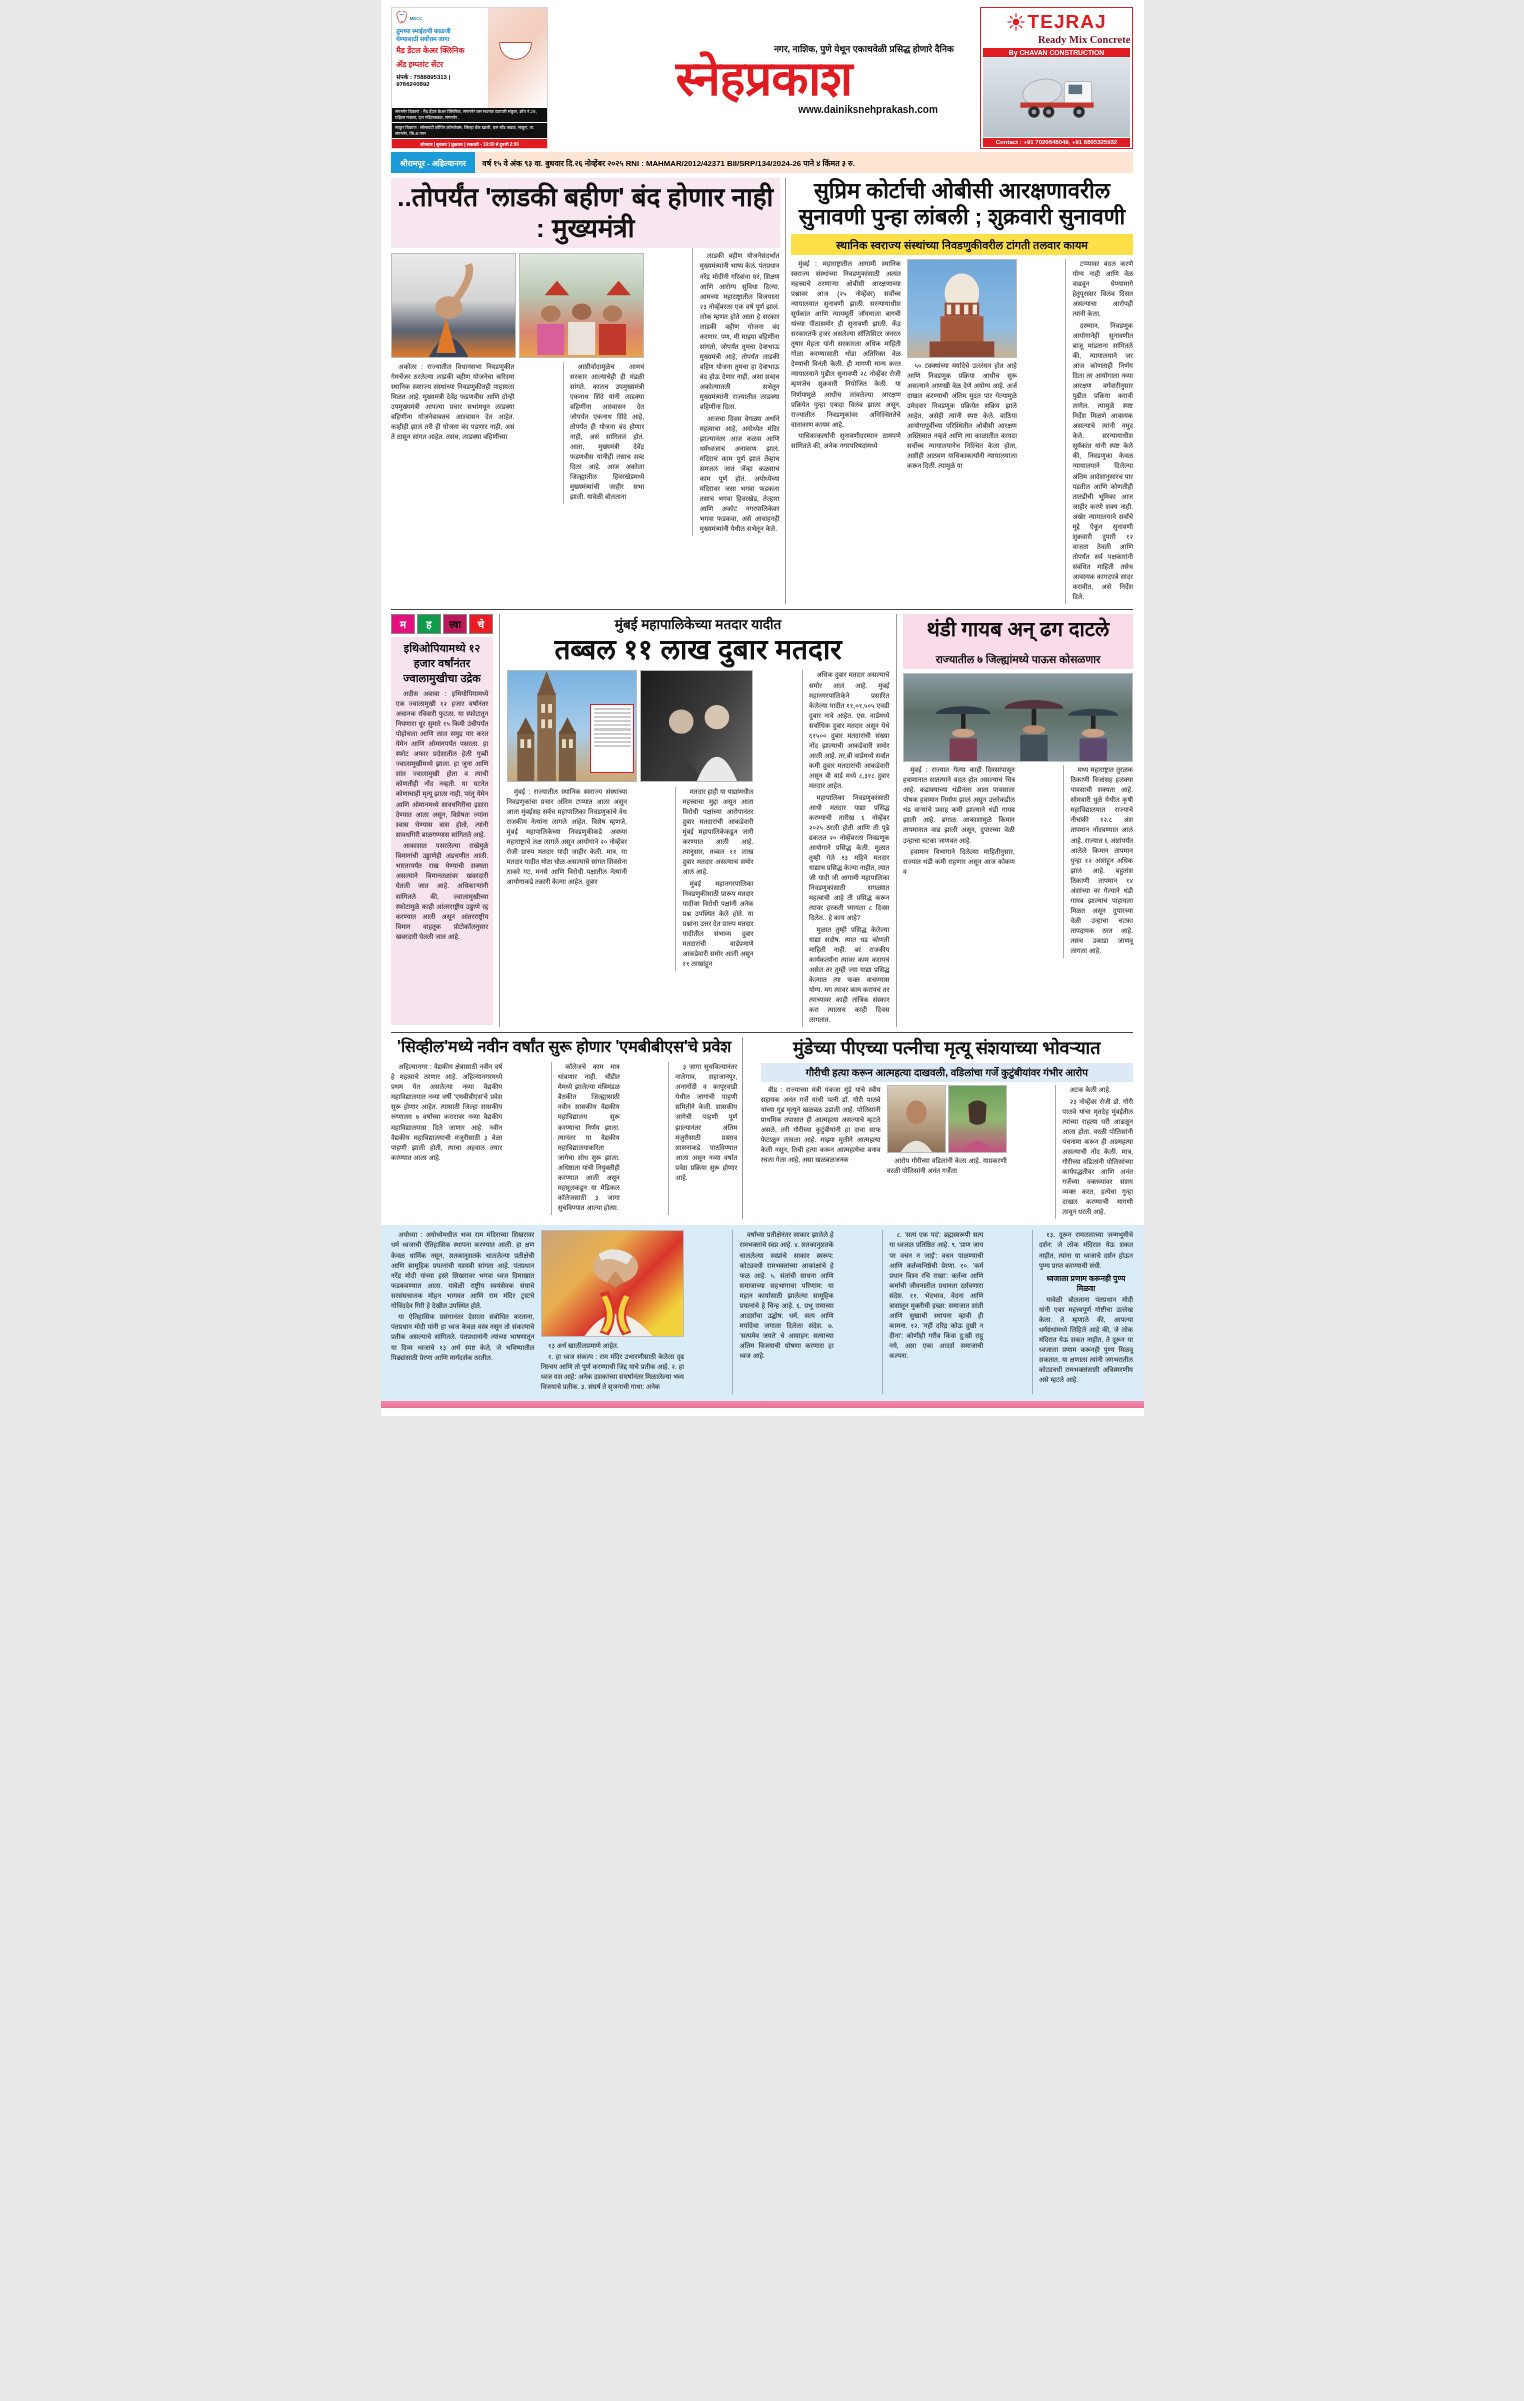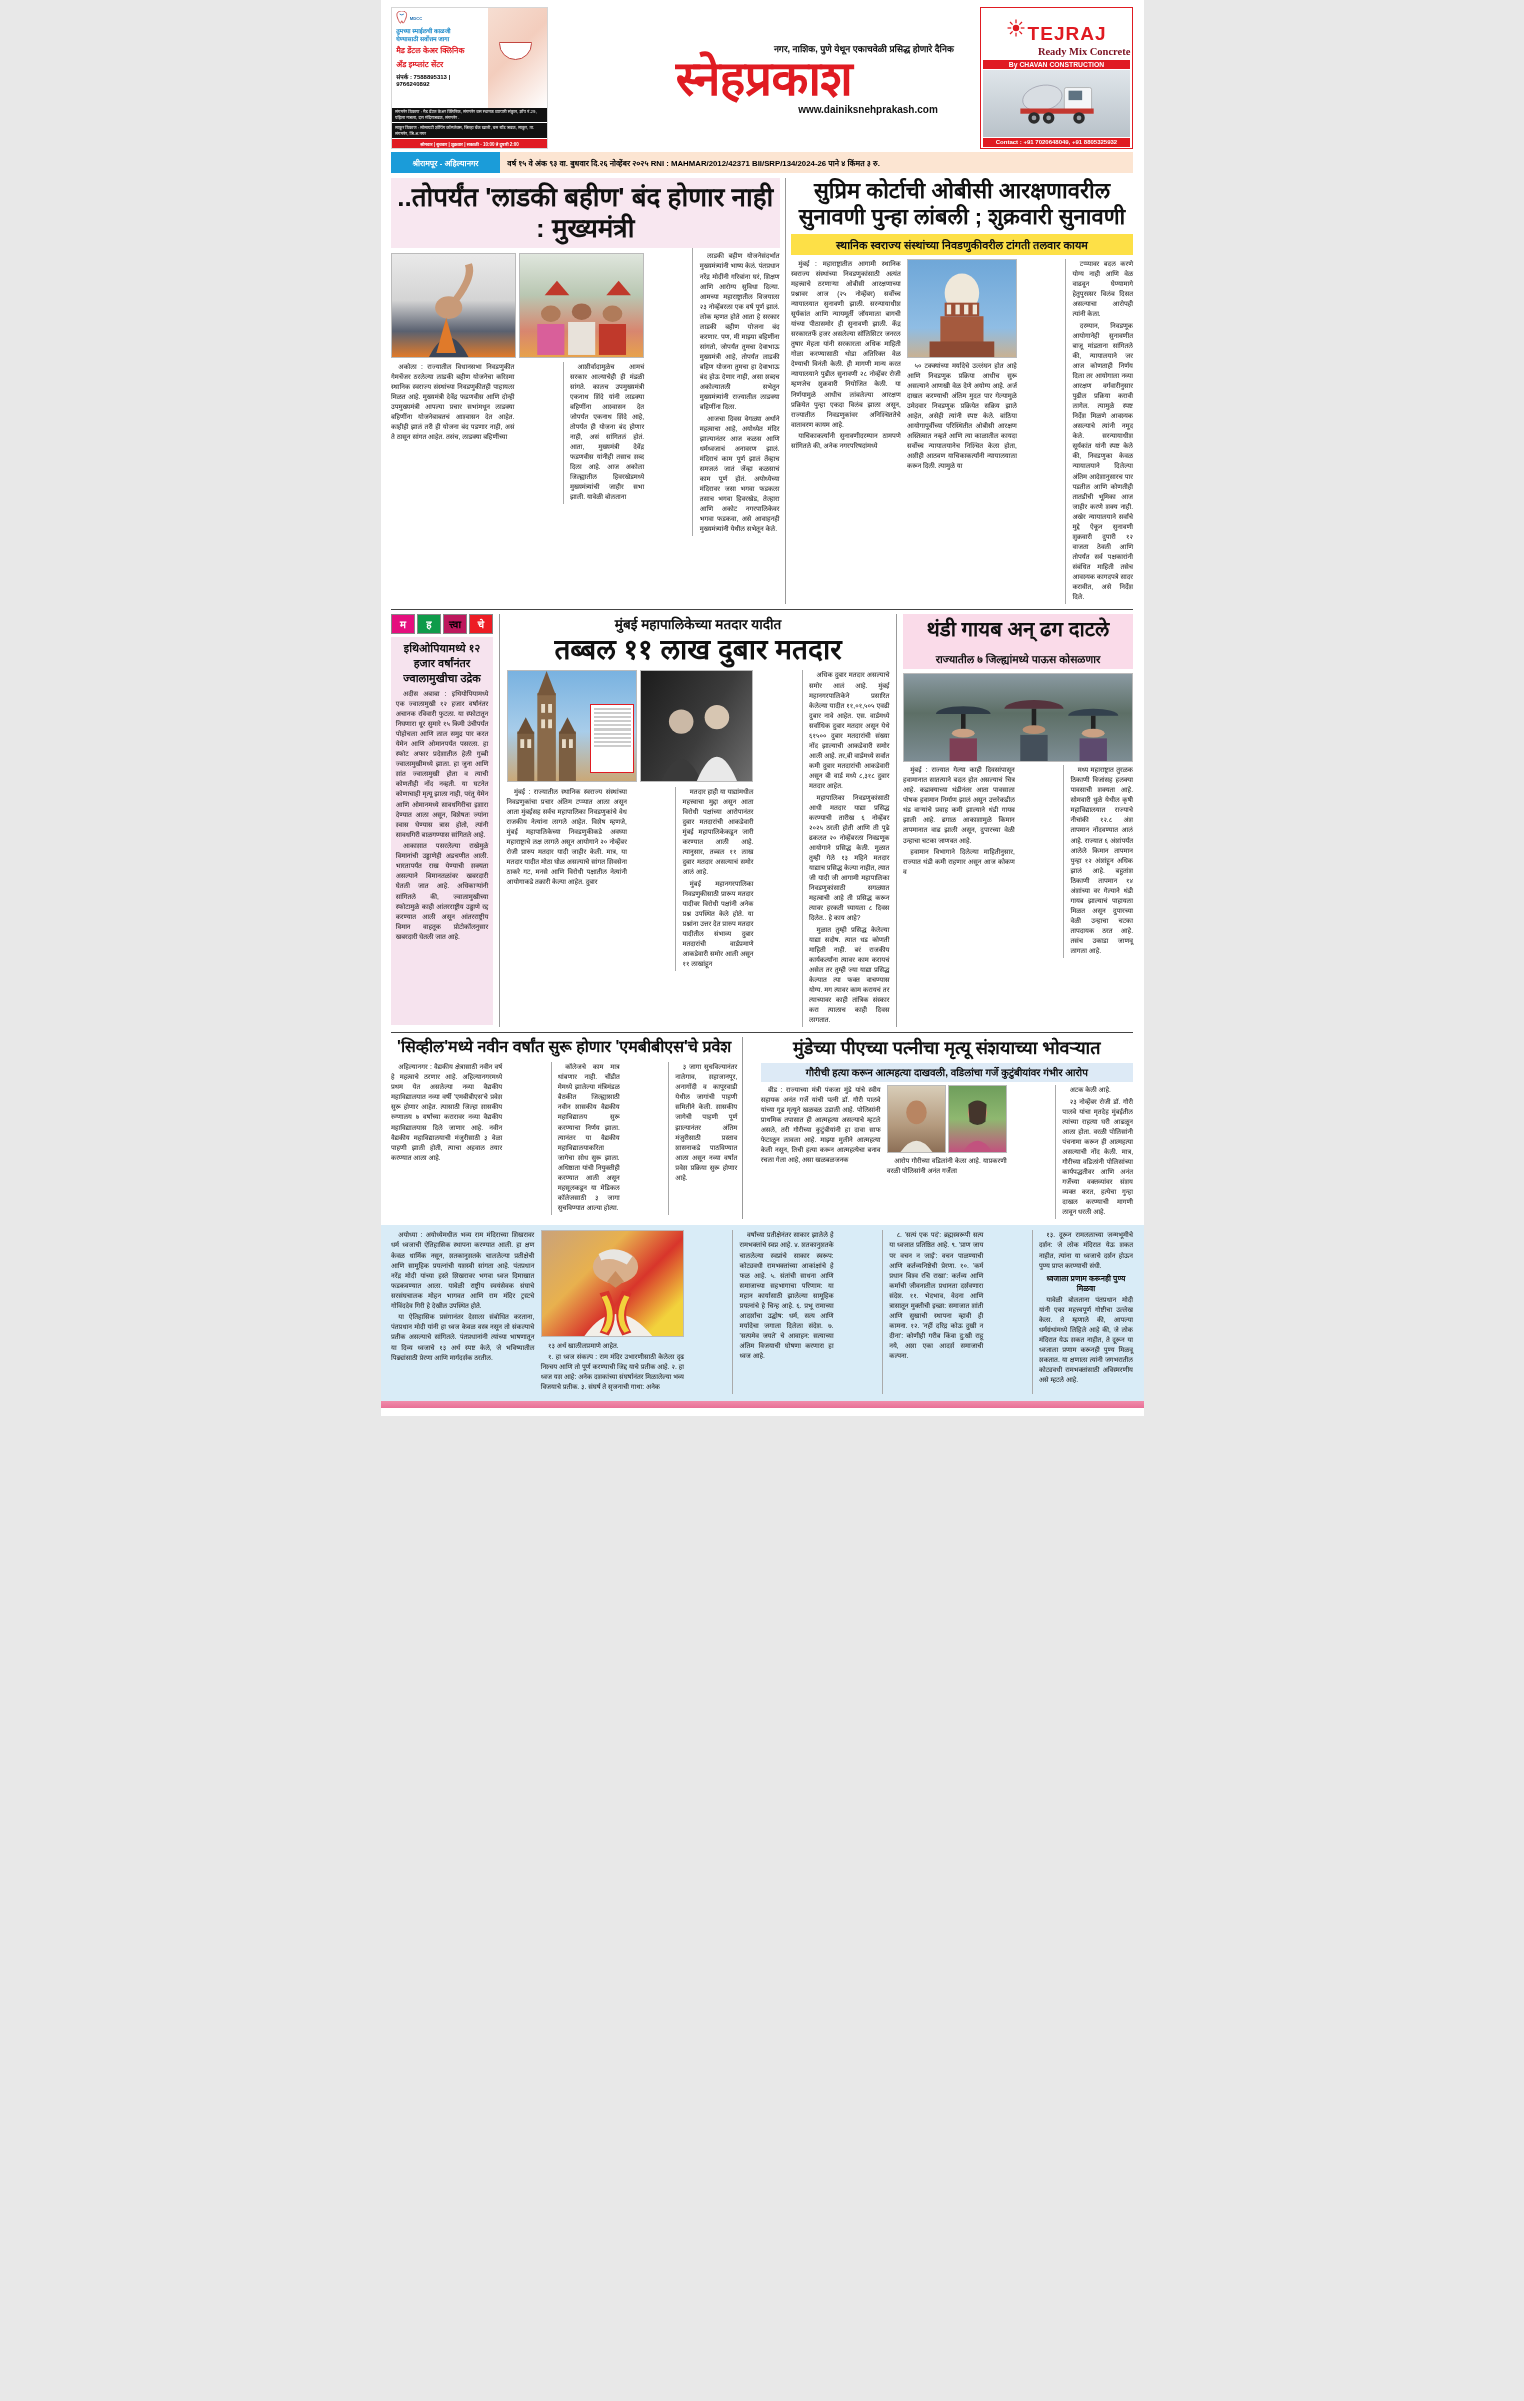--- a/index.html
+++ b/index.html
@@ -18,29 +18,29 @@
   .dental-red { color:#e01b22; font-weight:bold; font-size:7.8px; line-height:1.3; margin-top:3.1px; }
   .dental-contact { font-weight:bold; font-size:6px; margin-top:3.1px; color:#000; }
   .dental-bar { background:#111; color:#fff; font-size:4.3px; line-height:1.35; padding:1.6px 3.1px; border-bottom:1px solid #fff; }
   .dental-time { background:#e01b22; color:#fff; font-size:4.5px; font-weight:bold; text-align:center; padding:1.6px 2.1px; }
   .mast-center { display:flex; flex-direction:column; align-items:center; justify-content:center; }
   .tagline { font-size:9px; font-weight:bold; align-self:flex-end; margin-right:21px; }
   .paper-title { font-size:48px; font-weight:bold; color:#e01b22; line-height:1.02; letter-spacing:-0.5px; }
   .website { font-size:10px; font-weight:bold; align-self:flex-end; margin-right:37px; }
   .tejraj { border:1.6px solid #e01b22; padding:1.6px; }
   .tejraj-head { display:flex; align-items:center; justify-content:center; gap:3.1px; padding:1px 0; }
-  .tejraj-name { color:#e01b22; font-size:19px; font-weight:bold; letter-spacing:1px;margin-top:12px; }
+  .tejraj-name { color:#e01b22; font-size:19px; font-weight:bold; letter-spacing:1px; }
   .tejraj-product { text-align:right; color:#7a1020; font-family:"Liberation Serif",serif; font-weight:bold; font-size:10.5px; padding-bottom:3px; }
   .tejraj-by { background:#e01b22; color:#fff; text-align:center; font-weight:bold; font-size:6.8px; padding:1px 0; }
   .tejraj-img { flex:1; background:linear-gradient(#dfe5ea,#b9c2c9); display:flex; align-items:center; justify-content:center; margin:1px 0; min-height:63px; }
   .tejraj-contact { background:#e01b22; color:#fff; text-align:center; font-weight:bold; font-size:6px; padding:1.6px 1px; }
 
   
   .dateline { display:flex; margin-top:3.1px; height:21px; }
-  .edition { background:#1b9cd9; color:#fff; font-weight:bold; font-size:7.8px; display:flex; align-items:center; justify-content:center; width:109px; flex:0 0 auto; }
+  .edition { background:#1b9cd9; color:#fff; font-weight:bold; font-size:7.8px; display:flex; align-items:center; justify-content:center; width:84px; flex:0 0 auto; }
   .date-info { background:#fce5d2; flex:1; display:flex; align-items:center; justify-content:flex-start; padding-left:7.3px; font-weight:bold; font-size:7.8px; color:#000; }
 
   
   .paras p { font-size:6.7px; line-height:1.5; text-align:justify; text-indent:1.1em; margin-bottom:1.6px; }
   .photo { position:relative; overflow:hidden; border:0.5px solid #bbb; }
   .vr { border-left:0.5px solid #aaa;margin-left:42px; }
 
   
   .top-band { display:grid; grid-template-columns:53.2% 1fr; gap:0; margin-top:4.2px; }
   .ladki { padding-right:5.2px; border-right:0.5px solid #999; }

